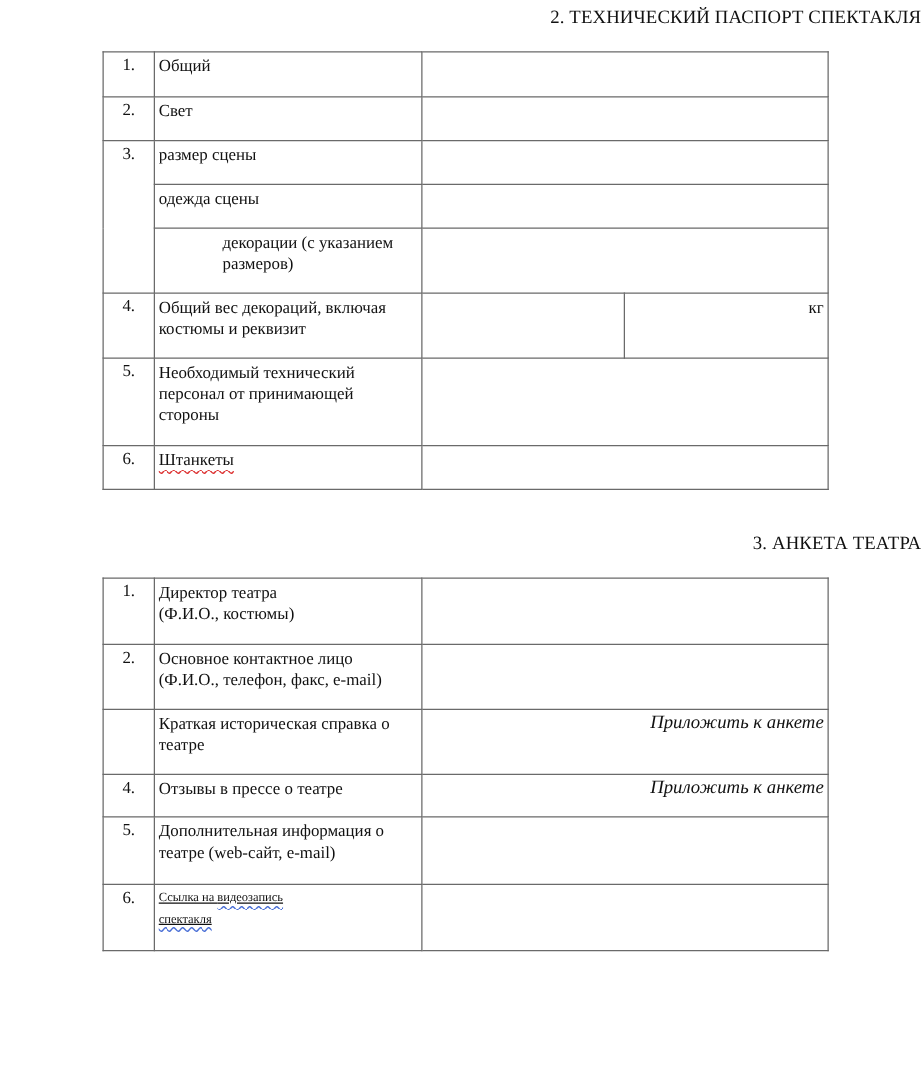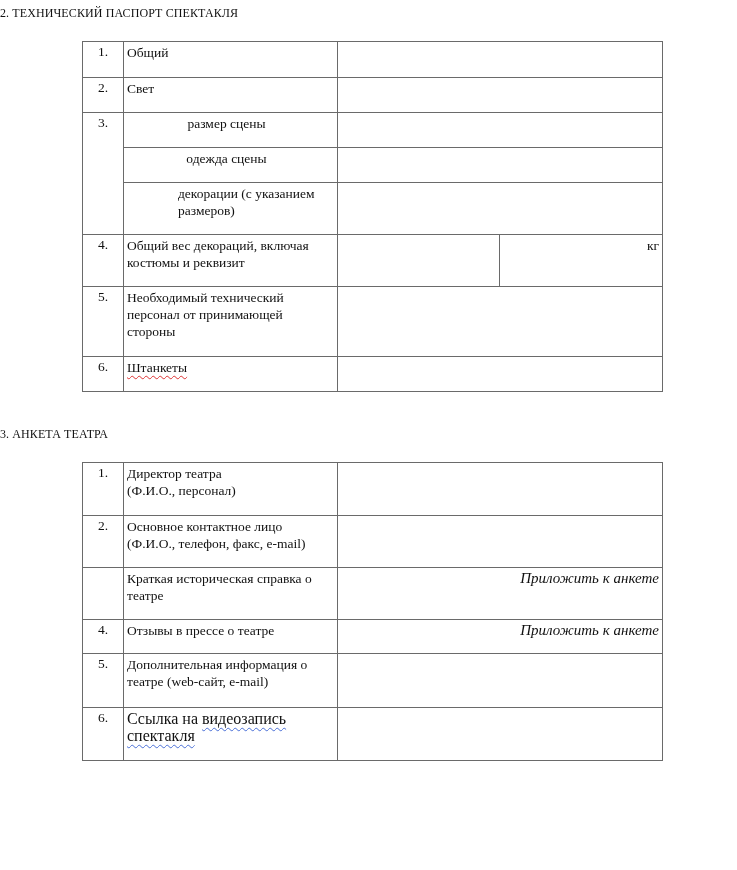--- a/index.html
+++ b/index.html
@@ -1,30 +1,30 @@
 <!DOCTYPE html>
 <html><head>
 <meta charset="utf-8">
 <style>
   html, body { margin:0; padding:0; background:#ffffff; }
   body { width:737px; height:870px; position:relative; overflow:hidden;
          font-family:"Liberation Serif", serif; color:#111; }
-  .title { position:absolute; left:0; width:737px; text-align:left;
-           font-size:12px; letter-spacing:0.1px; }
+  .title { position:absolute; left:0; width:737px; text-align:right;
+           font-size:15px; letter-spacing:0.1px; }
   table { position:absolute; border-collapse:collapse; table-layout:fixed; }
   td { border:1px solid #6a6a6a; vertical-align:top; padding:2px 3px 0 3px;
        font-size:13.5px; line-height:17px; }
   td.num { text-align:center; padding-top:1px; }
-  td.right { text-align:center; padding-right:11px; }
+  td.right { text-align:left; padding-right:11px; }
   td.mid { text-align:left; padding-left:54px; }
   td.center { text-align:right; }
   .italic { font-style:italic; font-size:15px; }
   .squig { text-decoration: underline wavy #d33; text-decoration-thickness:1px; text-underline-offset:3px;margin-top:16px; }
   .squig-blue { text-decoration: underline wavy #4a6fd6; text-decoration-thickness:1px; text-underline-offset:3px; }
-  .small { font-size:16px; }
+  .small { font-size:10px;text-decoration:underline; }
   .footer { position:absolute; left:91px; top:794px; font-size:14px; line-height:17px; }
 </style>
 </head>
 <body>
 
 <div class="title" style="top:6px;">2. ТЕХНИЧЕСКИЙ ПАСПОРТ СПЕКТАКЛЯ</div>
 
 <table style="left:82px; top:41px; width:580px;">
   <colgroup>
     <col style="width:41px">
@@ -81,21 +81,21 @@
   <colgroup>
     <col style="width:41px">
       <col style="width:214px">
       <col style="width:325px">
   </colgroup>
   <tbody>
       <tr style="height:53px">
     <td class="num">1.</td>
     <td>
       <div>Директор театра</div>
-      <div>(Ф.И.О., персонал)</div>
+      <div>(Ф.И.О., костюмы)</div>
     </td>
     <td></td>
   </tr>
   <tr style="height:52px">
     <td class="num">2.</td>
     <td>
       <div>Основное контактное лицо</div>
       <div>(Ф.И.О., телефон, факс, e-mail)</div>
     </td>
     <td></td>

